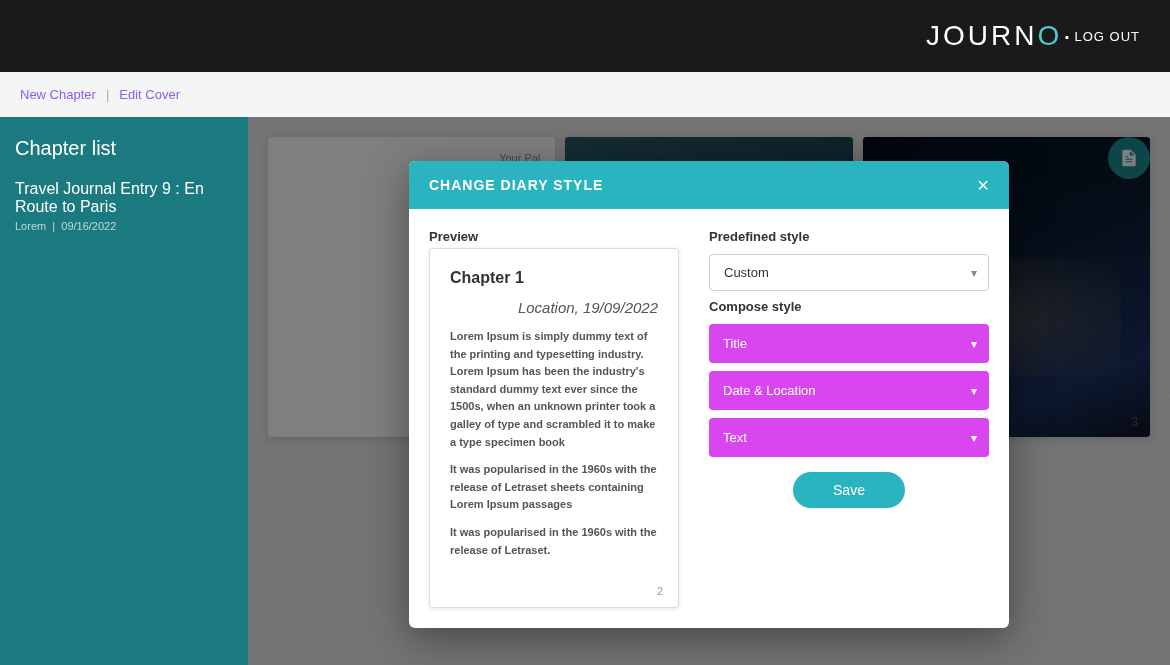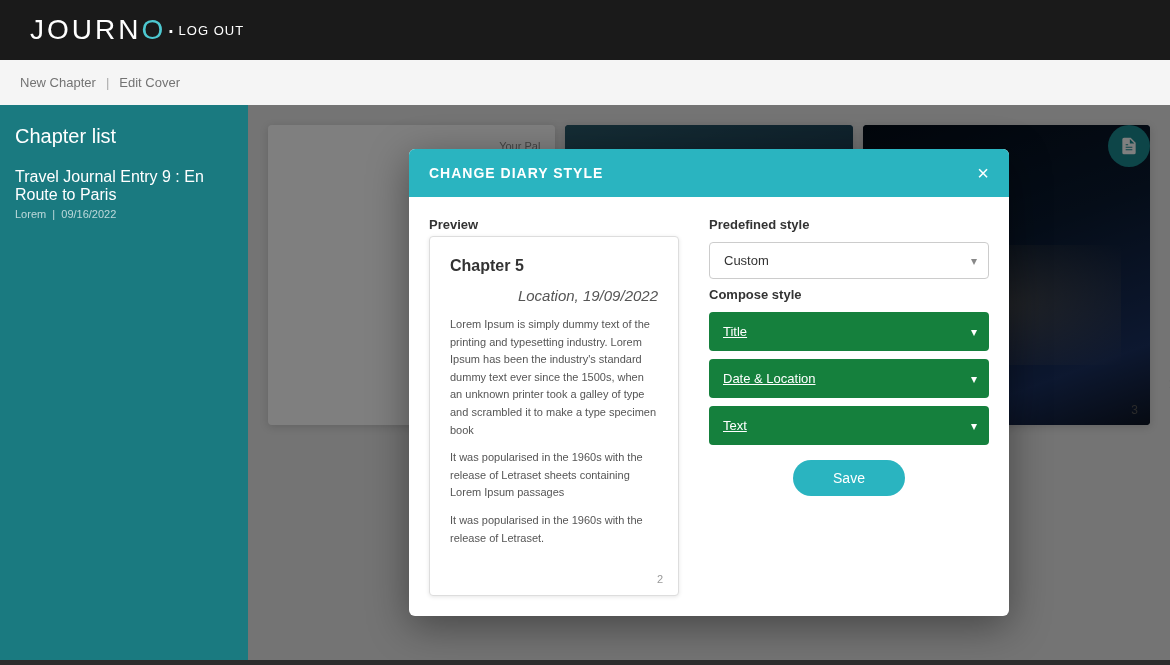--- a/index.html
+++ b/index.html
@@ -1,24 +1,24 @@
 <!DOCTYPE html>
 <html><head>
   <meta charset="utf-8">
   <style>
     * { box-sizing: border-box; margin: 0; padding: 0; }
     body { font-family: 'Segoe UI', Arial, sans-serif; background: #2c2c2c; width: 1170px; height: 665px; overflow: hidden; position: relative; }
 
     
     .header {
       background: #1a1a1a;
-      height: 60px;
+      height: 72px;
       display: flex;
       align-items: center;
-      justify-content: flex-start;
+      justify-content: flex-end;
       padding: 0 30px;
     }
     .logo {
       font-size: 28px;
       font-weight: 300;
       color: #fff;
       letter-spacing: 3px;
       text-transform: uppercase;
     }
     .logo span {
@@ -37,21 +37,21 @@
     .subheader {
       background: #f5f5f5;
       height: 45px;
       display: flex;
       align-items: center;
       padding: 0 20px;
       gap: 10px;
     }
     .subheader-link {
       font-size: 13px;
-      color: #737373;
+      color: #8b5cf6;
       cursor: pointer;
     }
     .subheader-sep {
       color: #aaa;
       font-size: 13px;
     }
 
     
     .main {
       display: flex;
@@ -237,20 +237,21 @@
       font-style: italic;
       color: #555;
       text-align: right;
       margin-bottom: 12px;
     }
     .preview-text {
       font-size: 11px;
       color: #555;
       line-height: 1.6;
       margin-bottom: 10px;
+      font-weight: bold;
     }
     .preview-page-num {
       position: absolute;
       bottom: 10px;
       right: 15px;
       font-size: 11px;
       color: #999;
     }
 
     
@@ -299,29 +300,28 @@
       font-weight: 600;
       color: #333;
       margin-bottom: 10px;
     }
     .compose-dropdown-wrapper {
       position: relative;
       margin-bottom: 8px;
     }
     .compose-dropdown-wrapper select {
       width: 100%;
-      background: #15803d;
+      background: #d946ef;
       border: none;
       border-radius: 4px;
       padding: 12px 14px;
       font-size: 13px;
       color: #fff;
       appearance: none;
       cursor: pointer;
-      text-decoration: underline;
     }
     .compose-dropdown-chevron {
       position: absolute;
       right: 12px;
       top: 50%;
       transform: translateY(-50%);
       pointer-events: none;
       color: #fff;
       font-size: 12px;
     }
@@ -403,21 +403,21 @@
         <div class="modal-header">
           <span class="modal-title">CHANGE DIARY STYLE</span>
           <button class="modal-close">×</button>
         </div>
 
         <div class="modal-body">
 
           <div class="preview-section">
             <div class="section-label">Preview</div>
             <div class="preview-card">
-              <div class="preview-chapter-title">Chapter 5</div>
+              <div class="preview-chapter-title">Chapter 1</div>
               <div class="preview-date-location">Location, 19/09/2022</div>
               <p class="preview-text">Lorem Ipsum is simply dummy text of the printing and typesetting industry. Lorem Ipsum has been the industry's standard dummy text ever since the 1500s, when an unknown printer took a galley of type and scrambled it to make a type specimen book</p>
               <p class="preview-text">It was popularised in the 1960s with the release of Letraset sheets containing Lorem Ipsum passages</p>
               <p class="preview-text">It was popularised in the 1960s with the release of Letraset.</p>
               <div class="preview-page-num">2</div>
             </div>
           </div>
 
           <div class="right-section">
             <div class="predefined-label">Predefined style</div>

